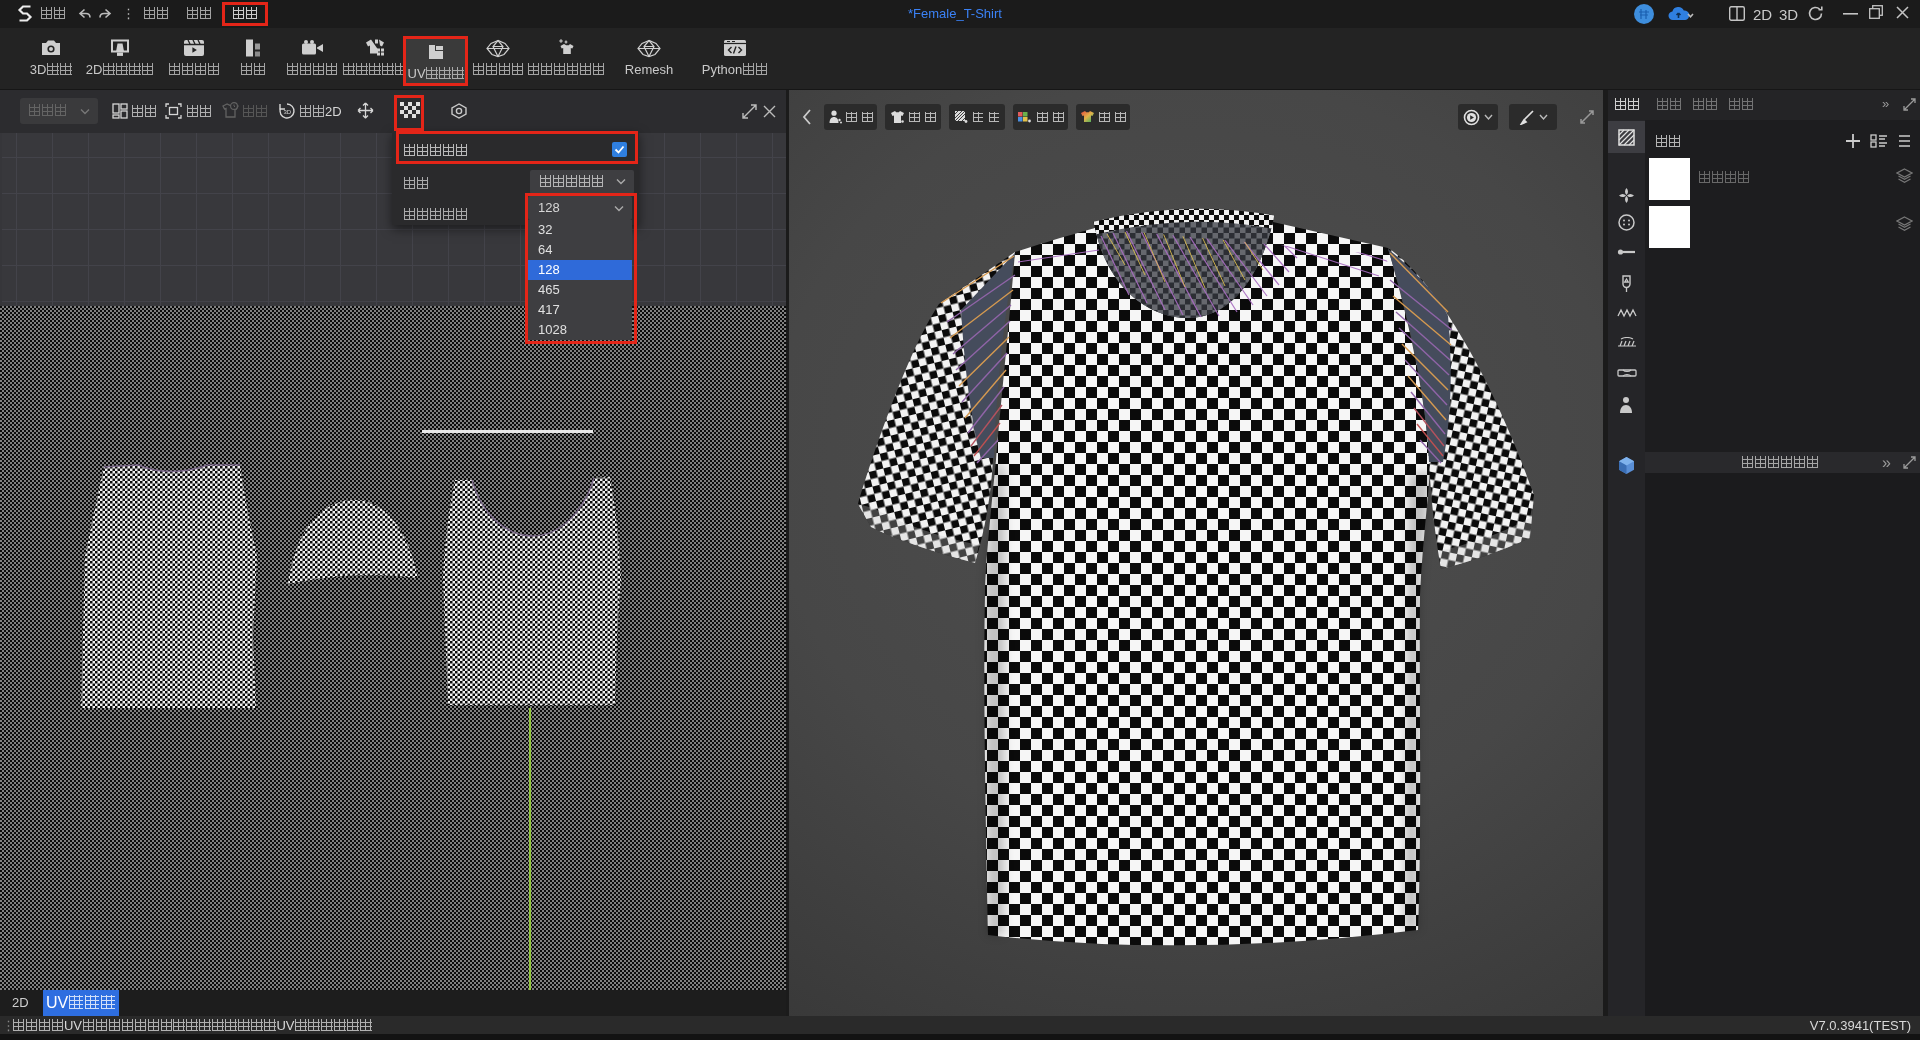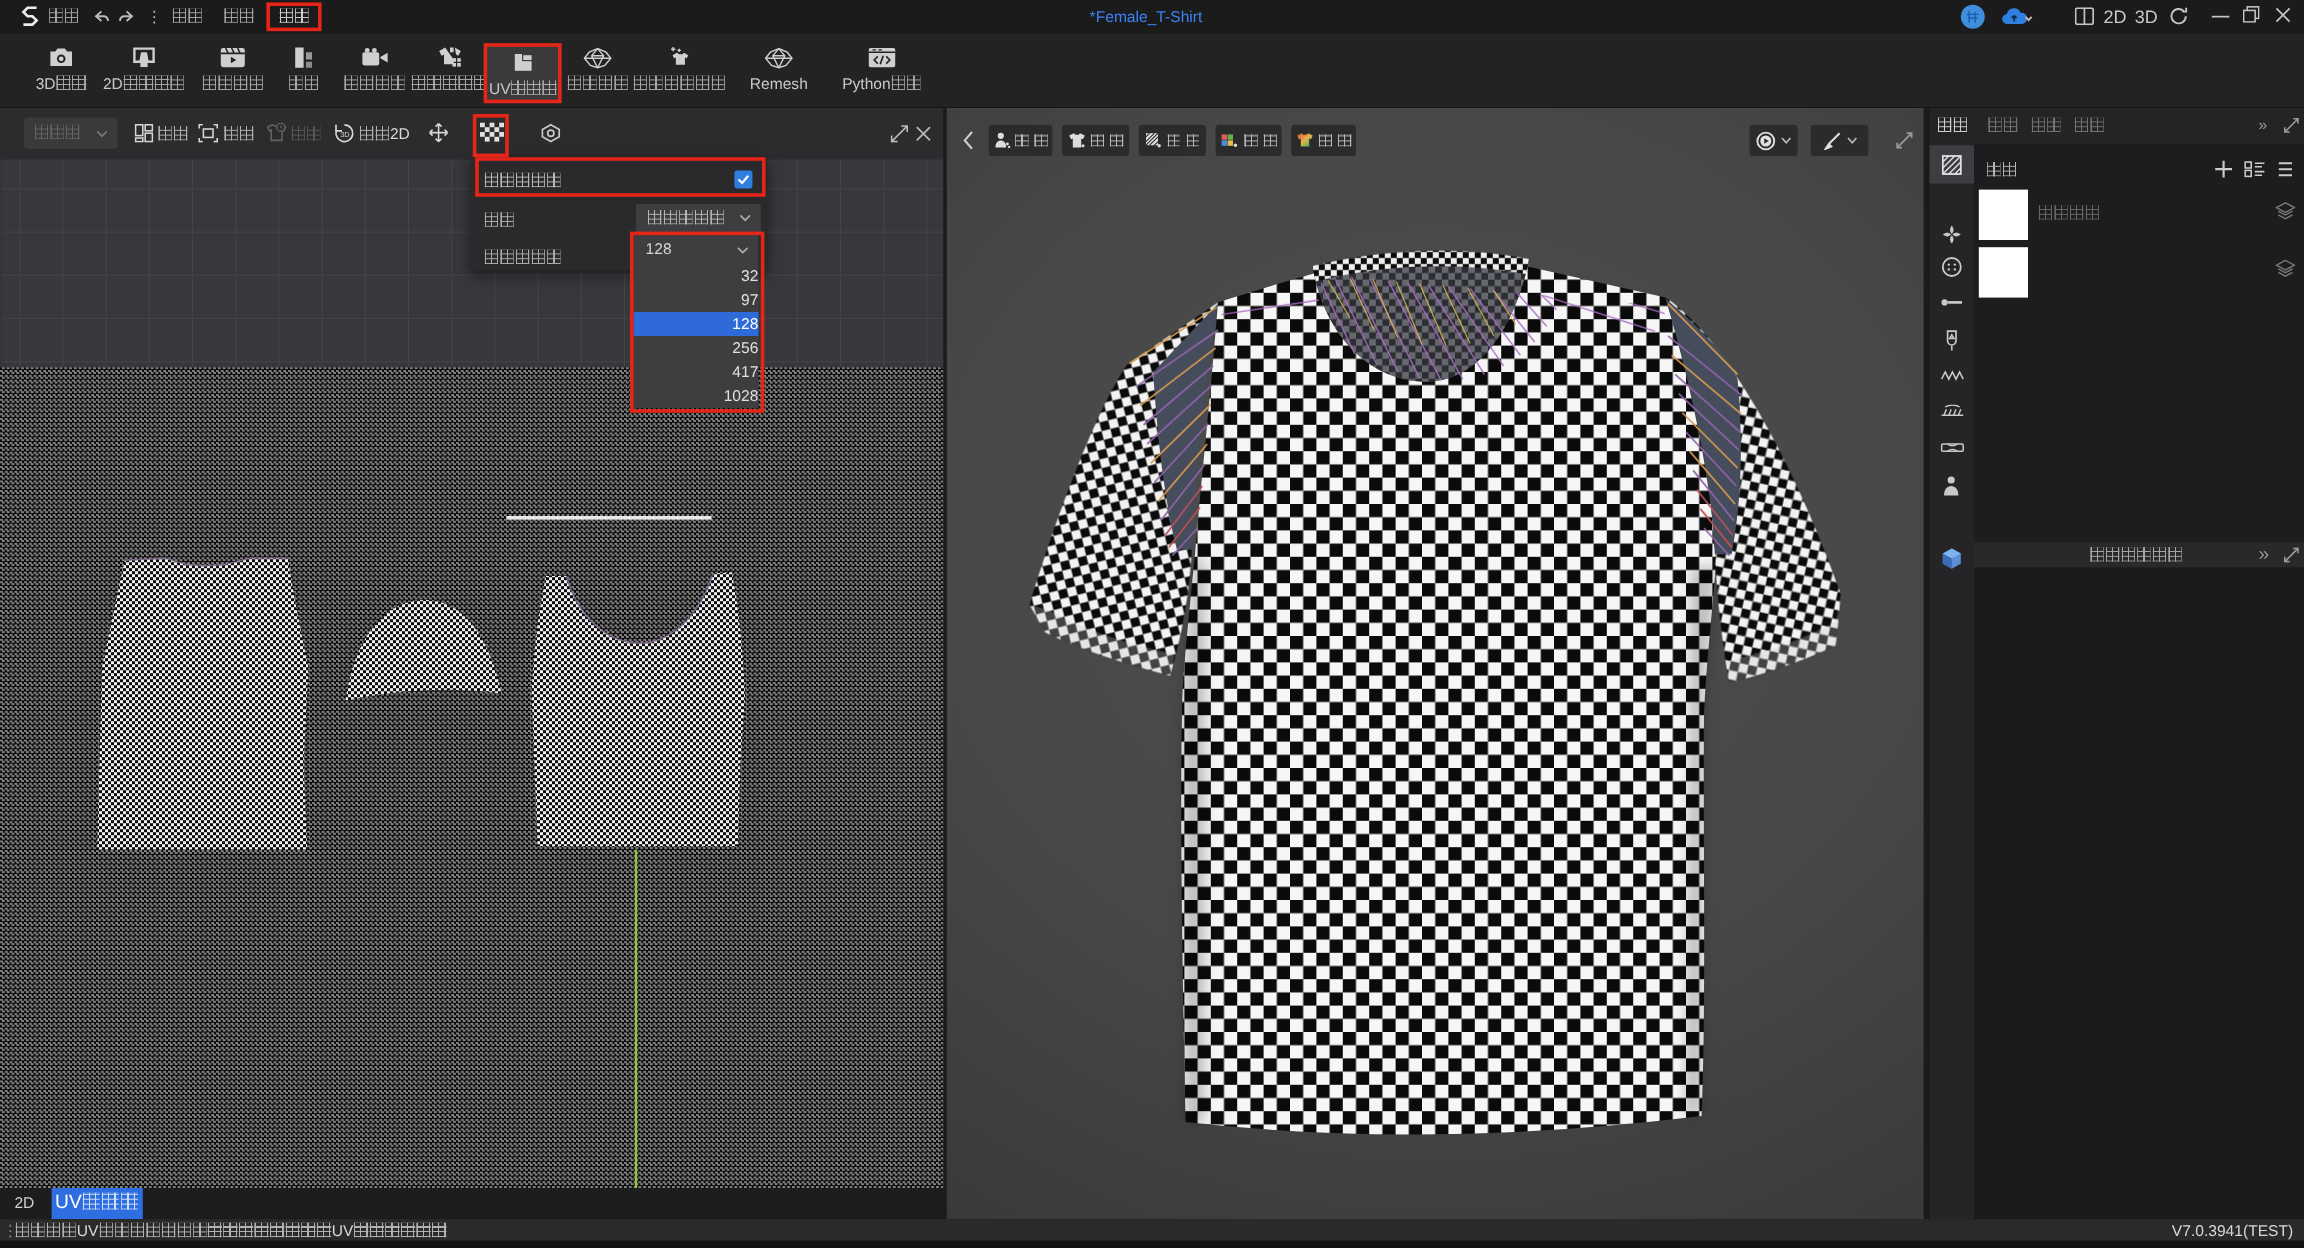--- a/index.html
+++ b/index.html
@@ -37,21 +37,21 @@
 #rtabs{position:absolute;left:0;top:0;width:312px;height:30px;background:#242426;color:#8a8a8a;font-size:13px;}
 #rcol{position:absolute;left:0;top:30px;width:37px;height:896px;background:#252528;}
 #rcontent{position:absolute;left:37px;top:30px;width:275px;height:896px;background:#1d1d1f;}
 
 #status{position:absolute;left:0;top:1016px;width:1920px;height:18px;background:#2a2a2a;color:#d8d8d8;font-size:13px;}
 #statusb{position:absolute;left:0;top:1034px;width:1920px;height:6px;background:#131313;}
 
 #pop{position:absolute;left:392px;top:41px;width:247px;height:94px;background:#2a2a2c;box-shadow:0 4px 10px rgba(0,0,0,.5);font-size:13px;color:#cfcfcf;z-index:30;}
 .combo{position:absolute;background:#3e3e41;border-radius:2px;color:#d6d6d6;}
 #ddlist{position:absolute;left:528px;top:130px;width:104px;height:120px;background:#3e3e41;z-index:40;font-size:13px;color:#e0e0e0;}
-.dditem{height:20px;line-height:20px;padding-left:10px;text-align:right;}
+.dditem{height:20px;line-height:20px;padding-left:10px;}
 </style>
 </head>
 <body>
 
 <div id="titlebar">
   <svg class="abs" style="left:15px;top:3px" width="20" height="22" viewBox="0 0 20 22">
       <path d="M15.5 3.5H8L4.5 7l3.5 3.5h4L15.5 14 12 17.5H4.5" stroke="#ececec" stroke-width="2.2" fill="none"></path>
     </svg>
   <span class="mi" style="left:40px"><span class="g"></span><span class="g"></span></span>
   <svg class="abs" style="left:76px;top:7px" width="44" height="14" viewBox="0 0 44 14">
@@ -309,23 +309,23 @@
     <span class="abs" style="left:11px;top:76px"><span class="g"></span><span class="g"></span><span class="g"></span><span class="g"></span><span class="g"></span></span>
   </div>
   <div class="combo" style="left:528px;top:106px;width:104px;height:24px;z-index:40;font-size:13px;">
     <span class="abs" style="left:10px;top:4px">128</span>
     <svg class="abs" style="left:86px;top:9px" width="10" height="8" viewBox="0 0 10 8">
         <path d="M1 1.5l4 4 4-4" stroke="#aaa" stroke-width="1.4" fill="none"></path>
       </svg>
   </div>
   <div id="ddlist">
     <div class="dditem">32</div>
-    <div class="dditem">97</div>
+    <div class="dditem">64</div>
     <div class="dditem" style="background:#2f6ad9;color:#fff;">128</div>
-    <div class="dditem">256</div>
+    <div class="dditem">465</div>
     <div class="dditem">417</div>
     <div class="dditem">1028</div>
   </div>
   <div class="redbox" style="left:396px;top:41px;width:242px;height:33px;"></div>
   <div class="redbox" style="left:525px;top:103px;width:112px;height:151px;"></div>
   <div class="redbox" style="left:394px;top:5px;width:30px;height:36px;"></div>
 </div>
 
 <div id="vp">
   <svg class="abs" style="left:0;top:0" width="814" height="926" viewBox="0 0 814 926">

